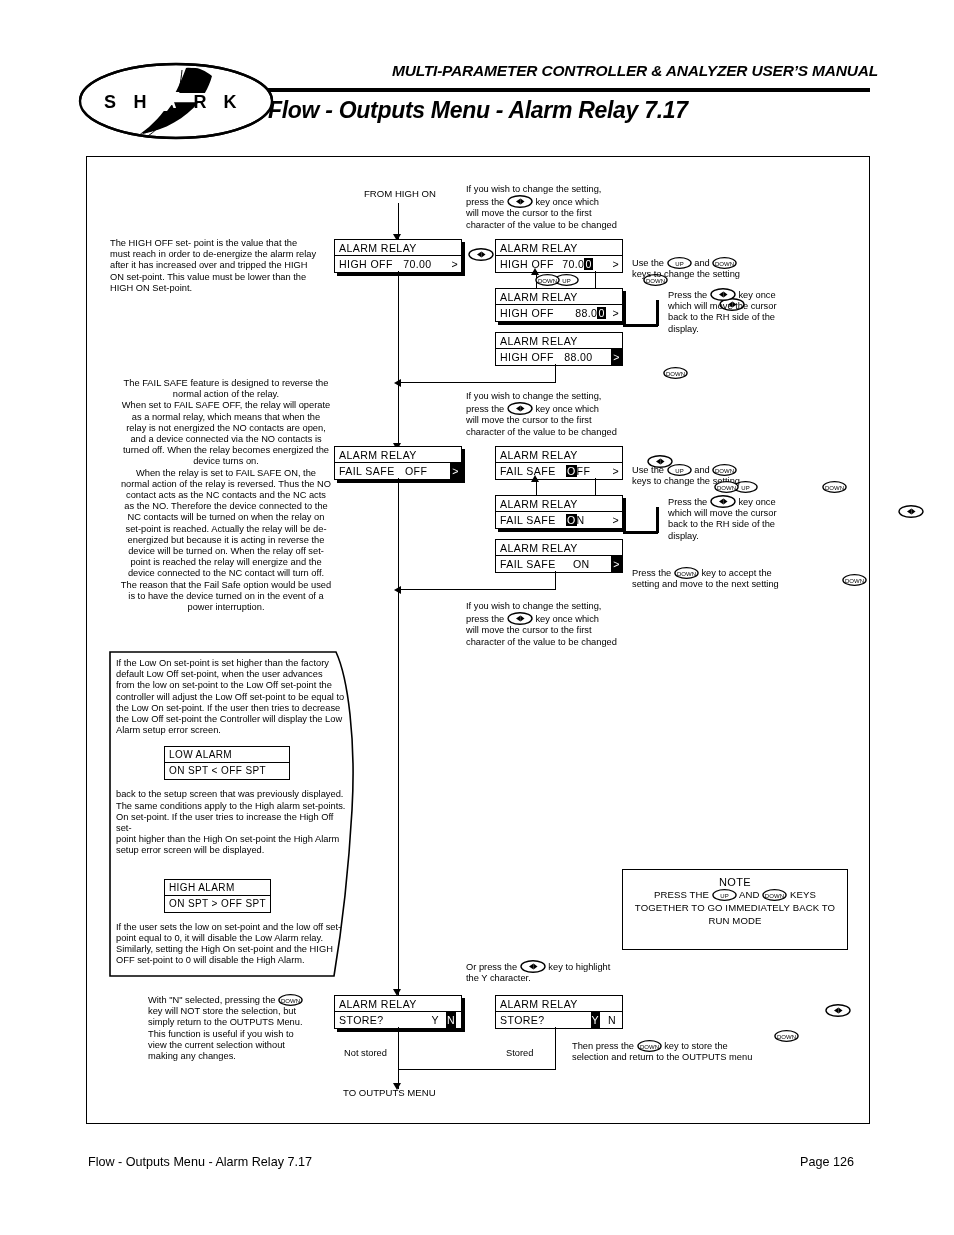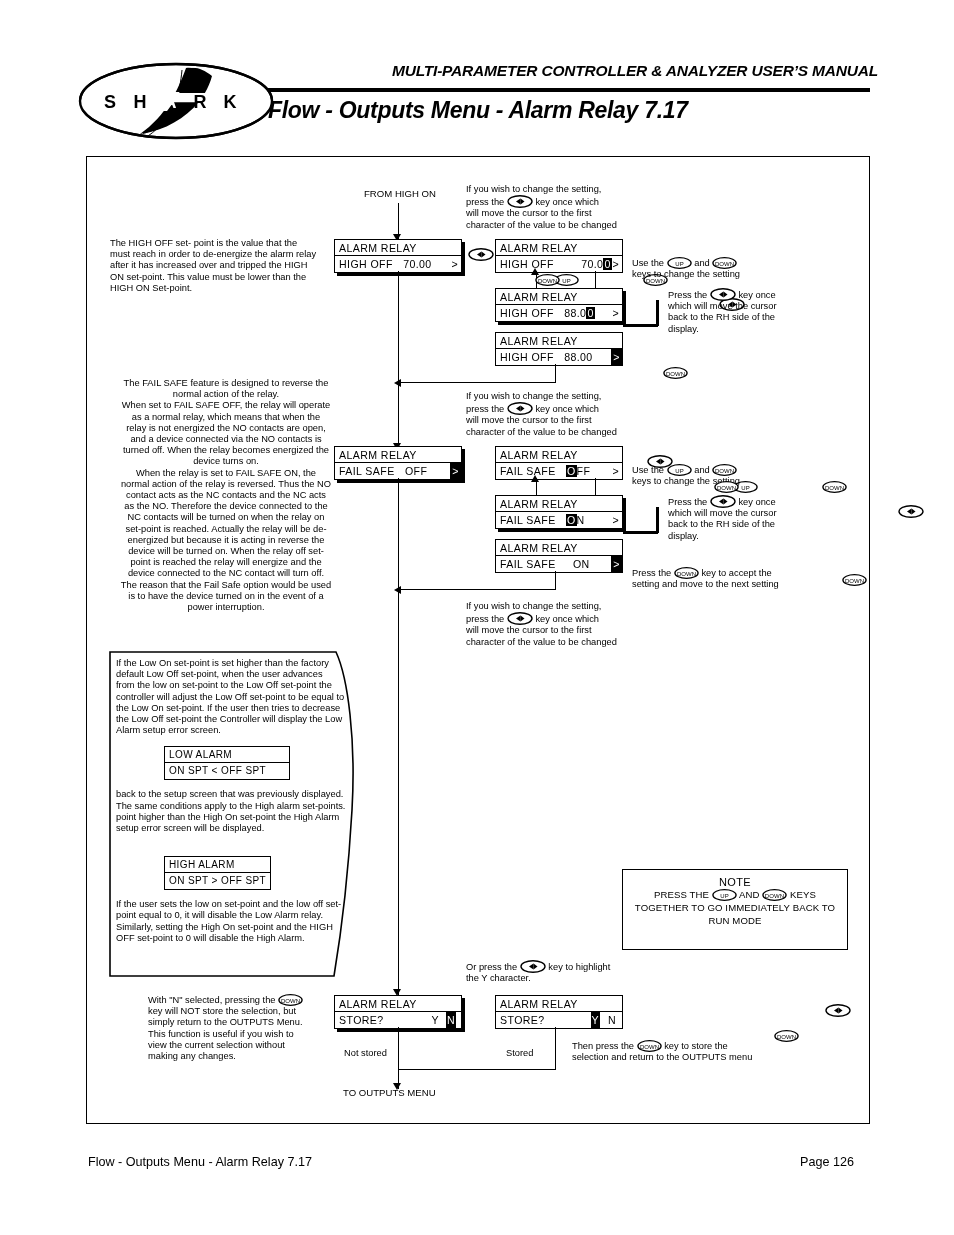--- a/index.html
+++ b/index.html
@@ -144,21 +144,21 @@
       <path d="M9 6.5 L13.5 3.4 L13.5 9.6 Z" fill="#000"></path>
       <path d="M17.5 6.5 L13.5 3.4 L13.5 9.6 Z" fill="#000"></path>
     </svg>
 </div>
 
 
 <div class="abs lcd" style="left:495px;top:239px;width:128px;">
   <div class="row row1">ALARM RELAY</div>
   <div class="row">
     <span>HIGH   OFF</span>
-    <span style="margin-left:24px">70.0</span><span class="cur">0</span>
+    <span style="margin-left:5px">70.0</span><span class="cur">0</span>
     <span class="gt">&gt;</span>
   </div>
 </div>
 
 
 <div class="abs vline" style="left:536px;top:271px;height:10px;"></div>
 <div class="abs key key-ud" style="left:524px;top:270px;">
   <svg viewBox="0 0 25 12">
       <ellipse cx="12.5" cy="6" rx="11.6" ry="5.3" fill="#fff" stroke="#000" stroke-width="1.3"></ellipse>
       <text x="12.5" y="8.6" font-family="Liberation Sans, sans-serif" font-size="6" text-anchor="middle" fill="#000">UP</text>
@@ -195,21 +195,21 @@
     </span>
   </div>
   <div>keys to change the setting</div>
 </div>
 
 
 <div class="abs lcd shadow" style="left:495px;top:288px;width:128px;">
   <div class="row row1">ALARM RELAY</div>
   <div class="row">
     <span>HIGH   OFF</span>
-    <span style="margin-left:7px">88.0</span><span class="cur">0</span>
+    <span style="margin-left:18px">88.0</span><span class="cur">0</span>
     <span class="gt">&gt;</span>
   </div>
 </div>
 
 
 <div class="abs key key-lr" style="left:630px;top:295px;">
   <svg viewBox="0 0 26 13">
       <ellipse cx="13" cy="6.5" rx="12" ry="5.7" fill="#fff" stroke="#000" stroke-width="1.4"></ellipse>
       <path d="M9 6.5 L13.5 3.4 L13.5 9.6 Z" fill="#000"></path>
       <path d="M17.5 6.5 L13.5 3.4 L13.5 9.6 Z" fill="#000"></path>
@@ -493,20 +493,21 @@
       <div>the Low Off set-point the Controller will display the Low</div>
       <div>Alarm setup error screen.</div>
     </div>
     <div class="lcd" style="width:126px;margin:10px 0 9px 48px;">
       <div class="row row1" style="font-size:10px">LOW ALARM</div>
       <div class="row" style="font-size:10px">ON  SPT  &lt;  OFF  SPT</div>
     </div>
     <div>
       <div>back to the setup screen that was previously displayed.</div>
       <div>The same conditions apply to the High alarm set-points.</div>
+      <div>On set-point. If the user tries to increase the High Off set-</div>
       <div>point higher than the High On set-point the High Alarm</div>
       <div>setup error screen will be displayed.</div>
     </div>
     <div class="lcd" style="width:107px;margin:22px 0 9px 48px;">
       <div class="row row1" style="font-size:10px">HIGH ALARM</div>
       <div class="row" style="font-size:10px">ON  SPT  &gt;  OFF  SPT</div>
     </div>
     <div>
       <div>If the user sets the low on set-point and the low off set-</div>
       <div>point equal to 0, it will disable the Low Alarm relay.</div>

